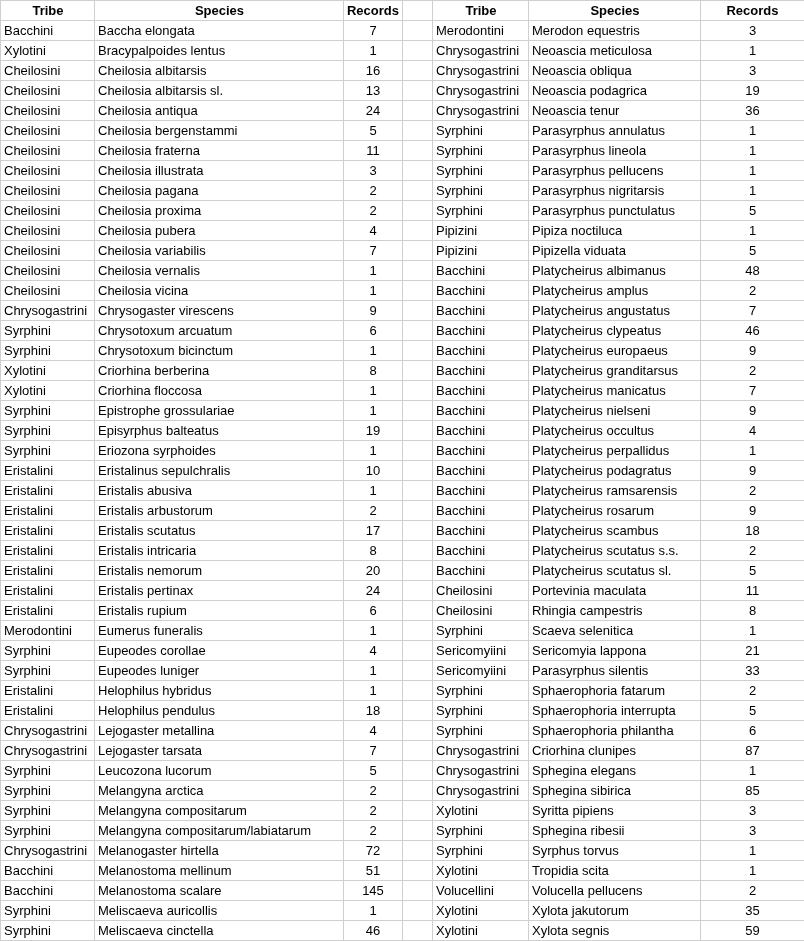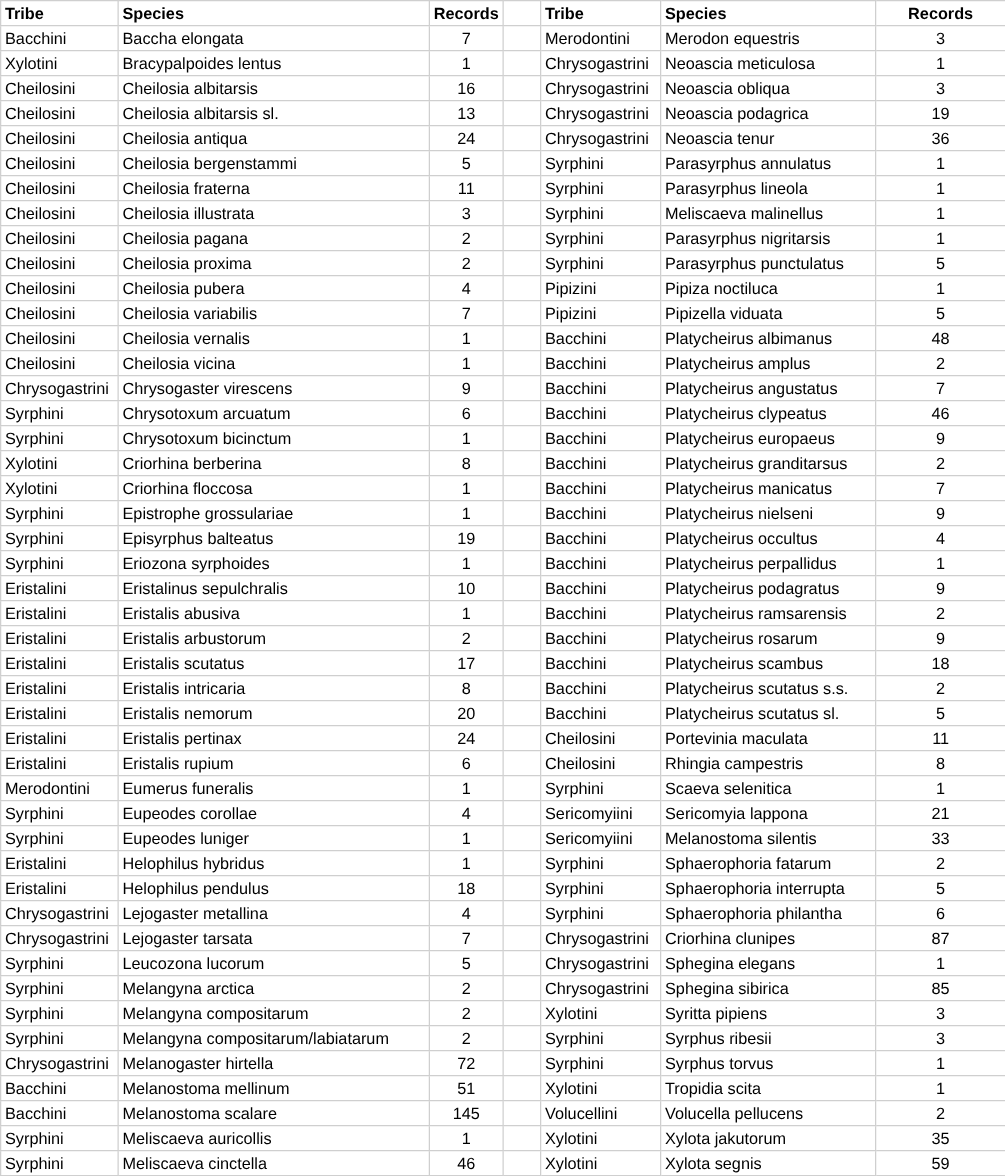--- a/index.html
+++ b/index.html
@@ -28,20 +28,21 @@
     color: #000000;
     background: #ffffff;
     white-space: nowrap;
     overflow: hidden;
     vertical-align: middle;
     text-align: left;
     font-weight: normal;
   }
   table.sheet th {
     font-weight: bold;
+    text-align: center;
   }
   table.sheet th.records,
   table.sheet td.records {
     text-align: center;
     padding: 0;
   }
   table.sheet .gap {
     padding: 0;
   }
 </style>
@@ -133,21 +134,21 @@
           <td>Syrphini</td>
           <td>Parasyrphus lineola</td>
           <td class="records">1</td>
         </tr>
         <tr>
           <td>Cheilosini</td>
           <td>Cheilosia illustrata</td>
           <td class="records">3</td>
           <td class="gap"></td>
           <td>Syrphini</td>
-          <td>Meliscaeva malinellus</td>
+          <td>Parasyrphus pellucens</td>
           <td class="records">1</td>
         </tr>
         <tr>
           <td>Cheilosini</td>
           <td>Cheilosia pagana</td>
           <td class="records">2</td>
           <td class="gap"></td>
           <td>Syrphini</td>
           <td>Parasyrphus nigritarsis</td>
           <td class="records">1</td>
@@ -358,21 +359,21 @@
           <td>Sericomyiini</td>
           <td>Sericomyia lappona</td>
           <td class="records">21</td>
         </tr>
         <tr>
           <td>Syrphini</td>
           <td>Eupeodes luniger</td>
           <td class="records">1</td>
           <td class="gap"></td>
           <td>Sericomyiini</td>
-          <td>Melanostoma silentis</td>
+          <td>Parasyrphus silentis</td>
           <td class="records">33</td>
         </tr>
         <tr>
           <td>Eristalini</td>
           <td>Helophilus hybridus</td>
           <td class="records">1</td>
           <td class="gap"></td>
           <td>Syrphini</td>
           <td>Sphaerophoria fatarum</td>
           <td class="records">2</td>
@@ -430,21 +431,21 @@
           <td>Xylotini</td>
           <td>Syritta pipiens</td>
           <td class="records">3</td>
         </tr>
         <tr>
           <td>Syrphini</td>
           <td>Melangyna compositarum/labiatarum</td>
           <td class="records">2</td>
           <td class="gap"></td>
           <td>Syrphini</td>
-          <td>Syrphus ribesii</td>
+          <td>Sphegina ribesii</td>
           <td class="records">3</td>
         </tr>
         <tr>
           <td>Chrysogastrini</td>
           <td>Melanogaster hirtella</td>
           <td class="records">72</td>
           <td class="gap"></td>
           <td>Syrphini</td>
           <td>Syrphus torvus</td>
           <td class="records">1</td>

